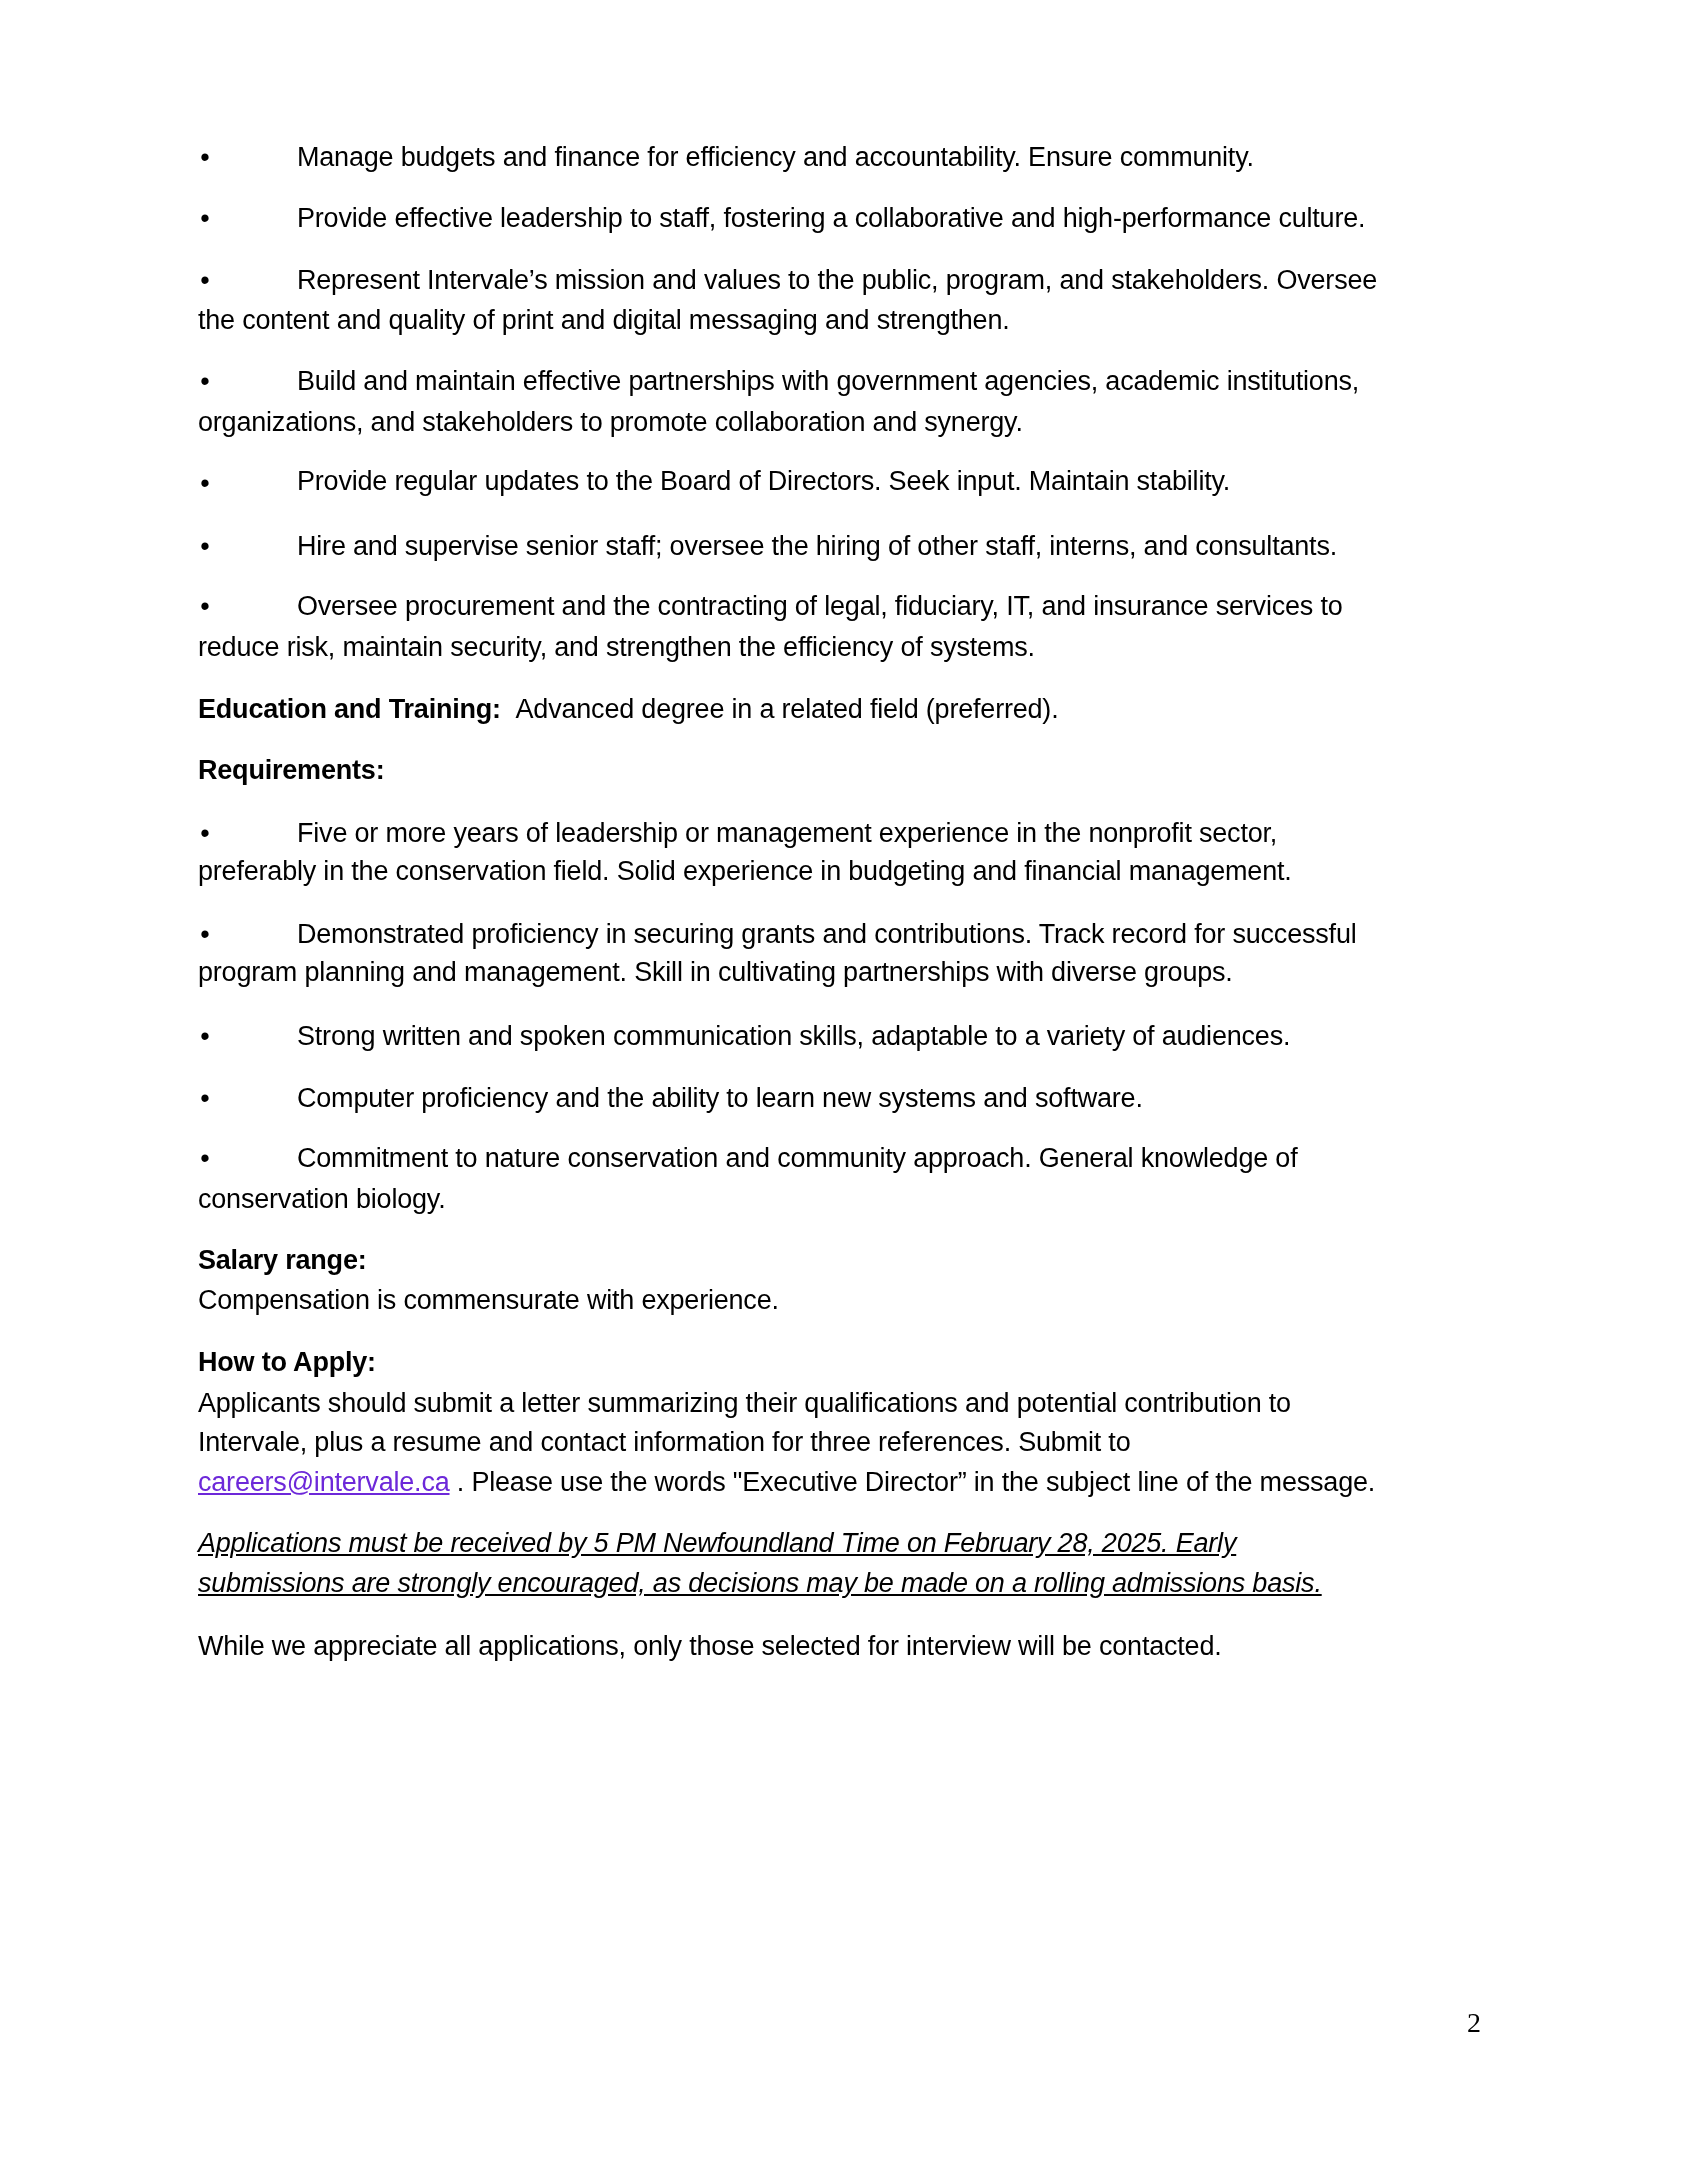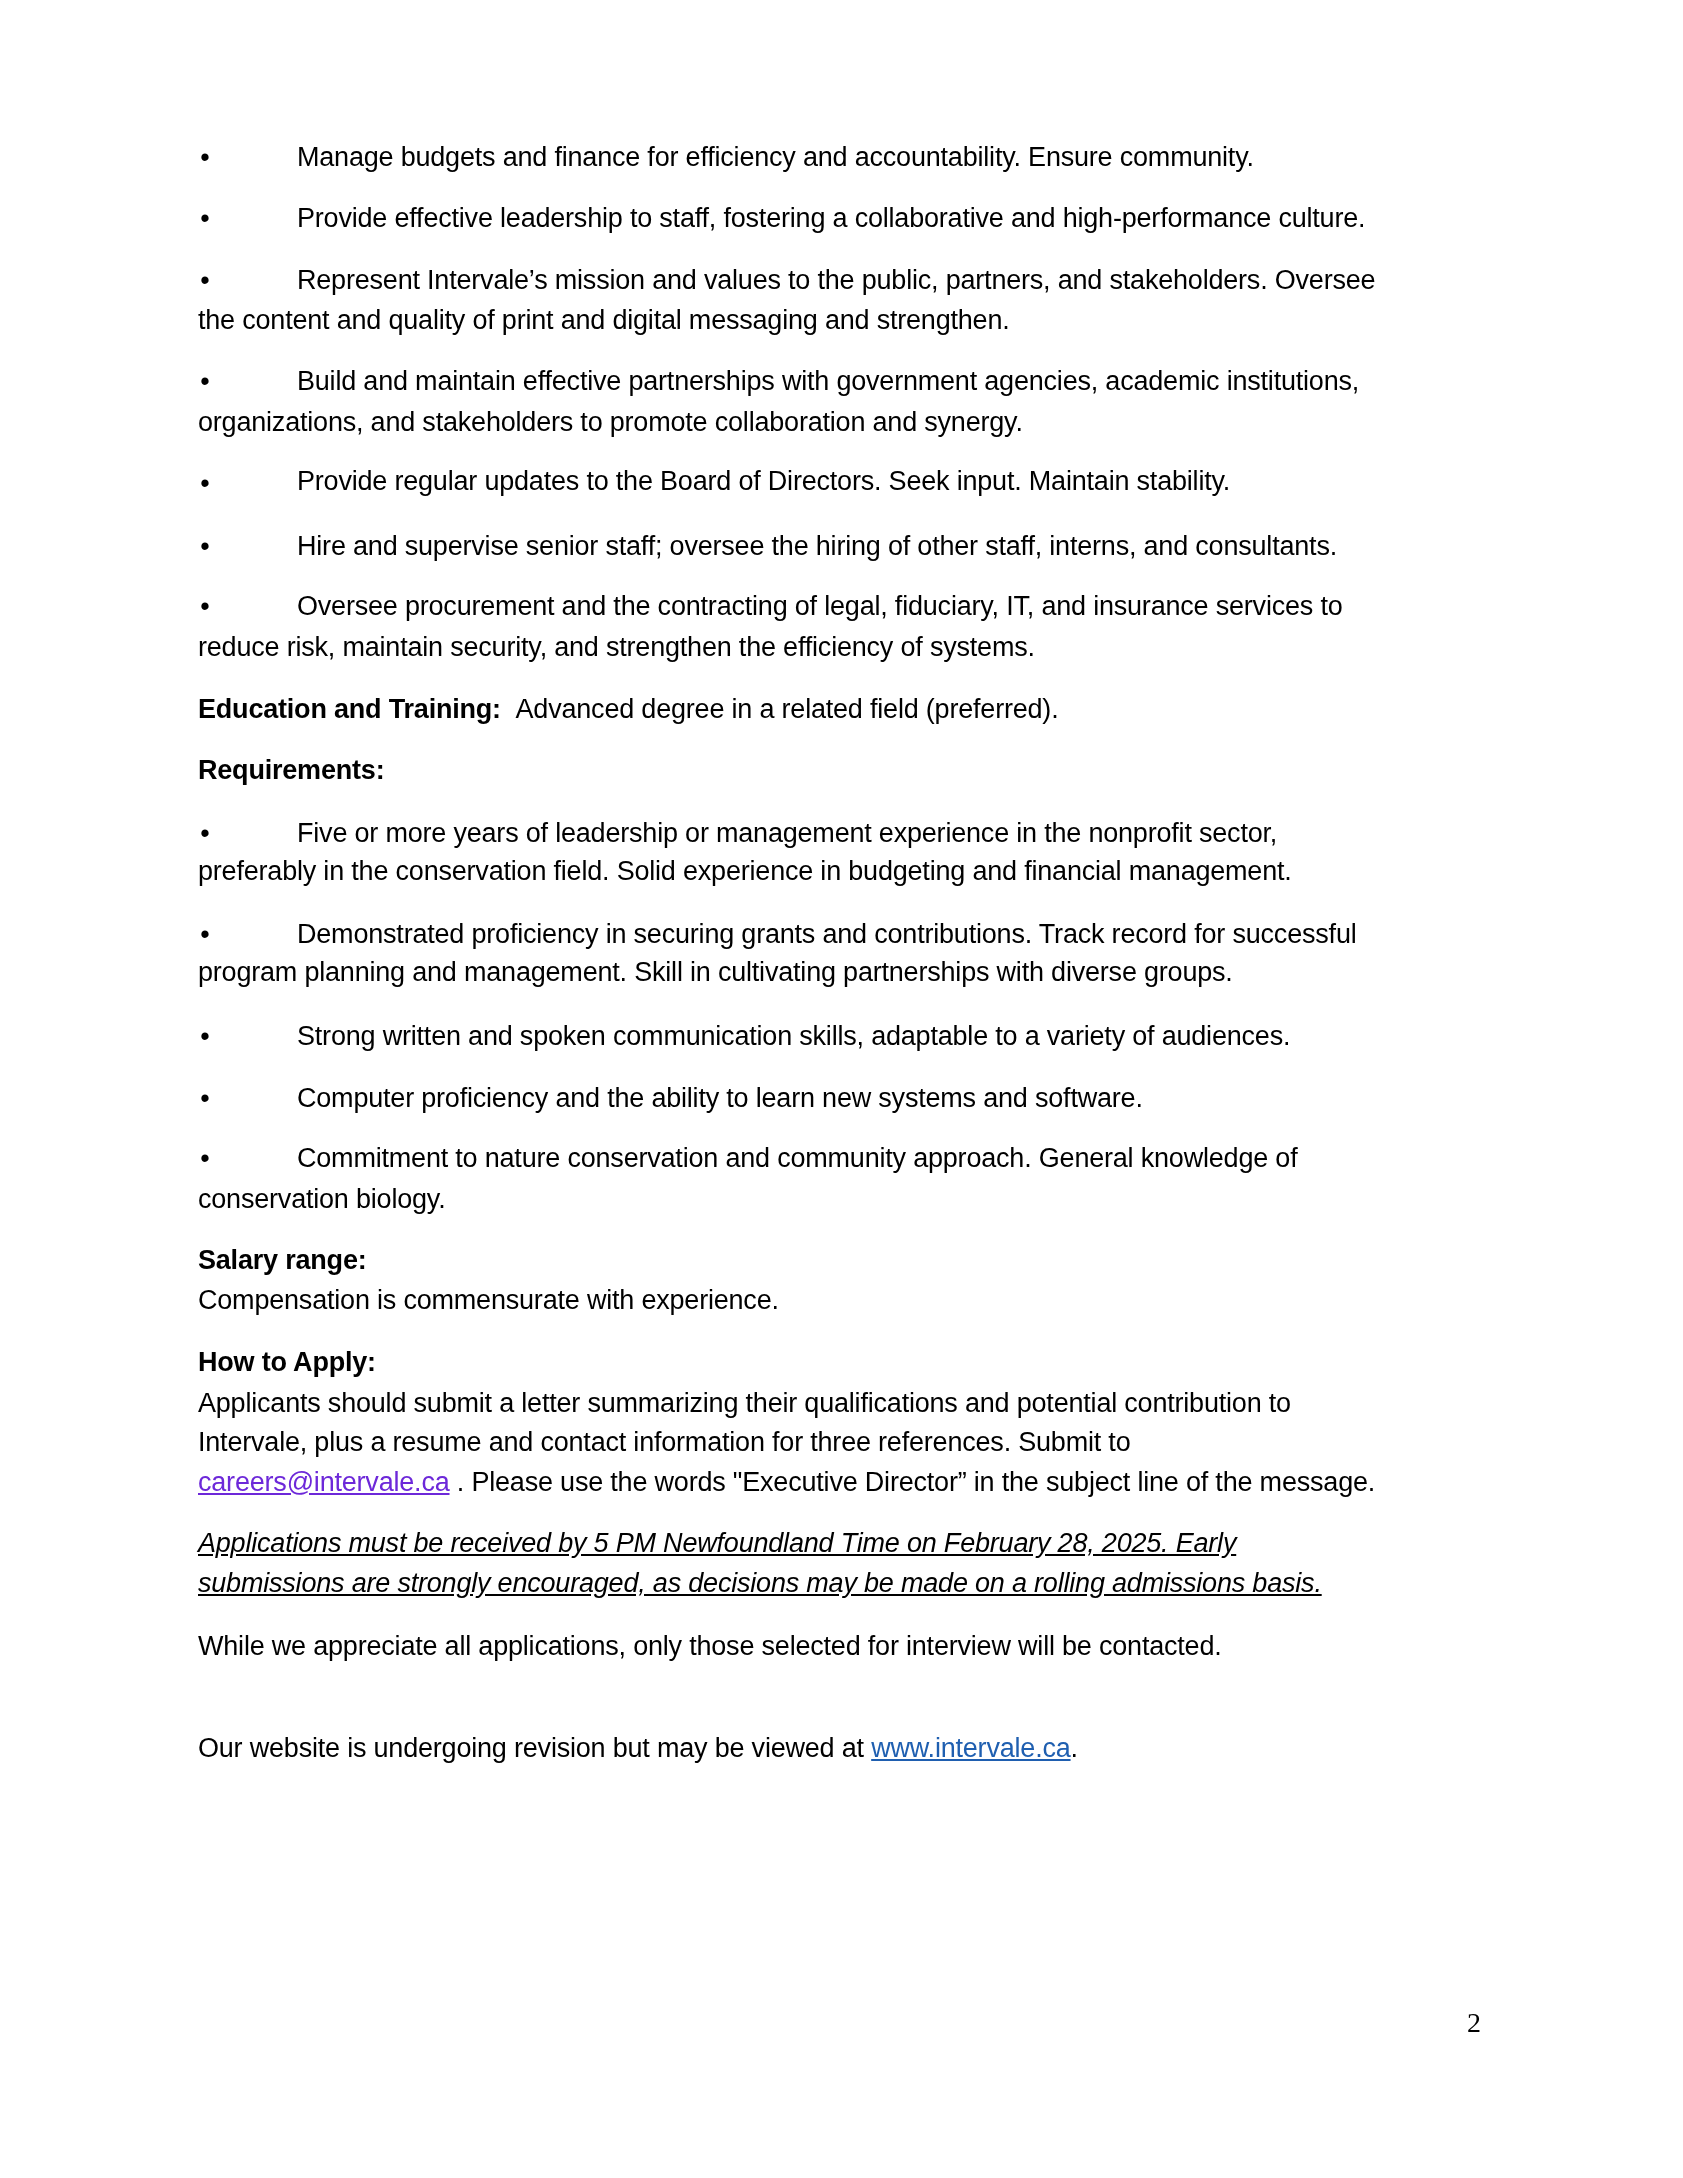--- a/index.html
+++ b/index.html
@@ -34,21 +34,21 @@
 <div class="page">
 
   <div>
     <div class="bullet" style="top:140px">•</div>
     <div class="ln indent" style="top:140px">Manage budgets and finance for efficiency and accountability. Ensure community.</div>
 
     <div class="bullet" style="top:201px">•</div>
     <div class="ln indent" style="top:201px">Provide effective leadership to staff, fostering a collaborative and high-performance culture.</div>
 
     <div class="bullet" style="top:263px">•</div>
-    <div class="ln indent" style="top:263px">Represent Intervale’s mission and values to the public, partners, and stakeholders. Oversee</div>
+    <div class="ln indent" style="top:263px">Represent Intervale’s mission and values to the public, program, and stakeholders. Oversee</div>
     <div class="ln" style="top:303px">the content and quality of print and digital messaging and strengthen.</div>
 
     <div class="bullet" style="top:364px">•</div>
     <div class="ln indent" style="top:364px">Build and maintain effective partnerships with government agencies, academic institutions,</div>
     <div class="ln" style="top:405px">organizations, and stakeholders to promote collaboration and synergy.</div>
 
     <div class="bullet" style="top:466px">•</div>
     <div class="ln indent" style="top:464px">Provide regular updates to the Board of Directors. Seek input. Maintain stability.</div>
 
     <div class="bullet" style="top:529px">•</div>
@@ -93,19 +93,16 @@
   <div class="ln" style="top:1386px">Applicants should submit a letter summarizing their qualifications and potential contribution to</div>
   <div class="ln" style="top:1465px">
     <a class="link" href="careers@intervale.ca" style="color: #6d28d9;">careers@intervale.ca</a><span> . Please use the words "Executive Director” in the subject line of the message.</span>
   </div>
 
   <div class="ln i" style="top:1526px">Applications must be received by 5 PM Newfoundland Time on February 28, 2025. Early</div>
   <div class="ln i" style="top:1566px">submissions are strongly encouraged, as decisions may be made on a rolling admissions basis.</div>
 
   <div class="ln" style="top:1629px">While we appreciate all applications, only those selected for interview will be contacted.</div>
 
-  <div class="ln" style="top:1731px">
-    <span>Our website is undergoing revision but may be viewed at </span><a class="link" href="www.intervale.ca" style="color: rgb(31, 95, 176);">www.intervale.ca</a><span>.</span>
-  </div>
 
   <div class="pagenum">2</div>
 </div>
 
 
 </body></html>

